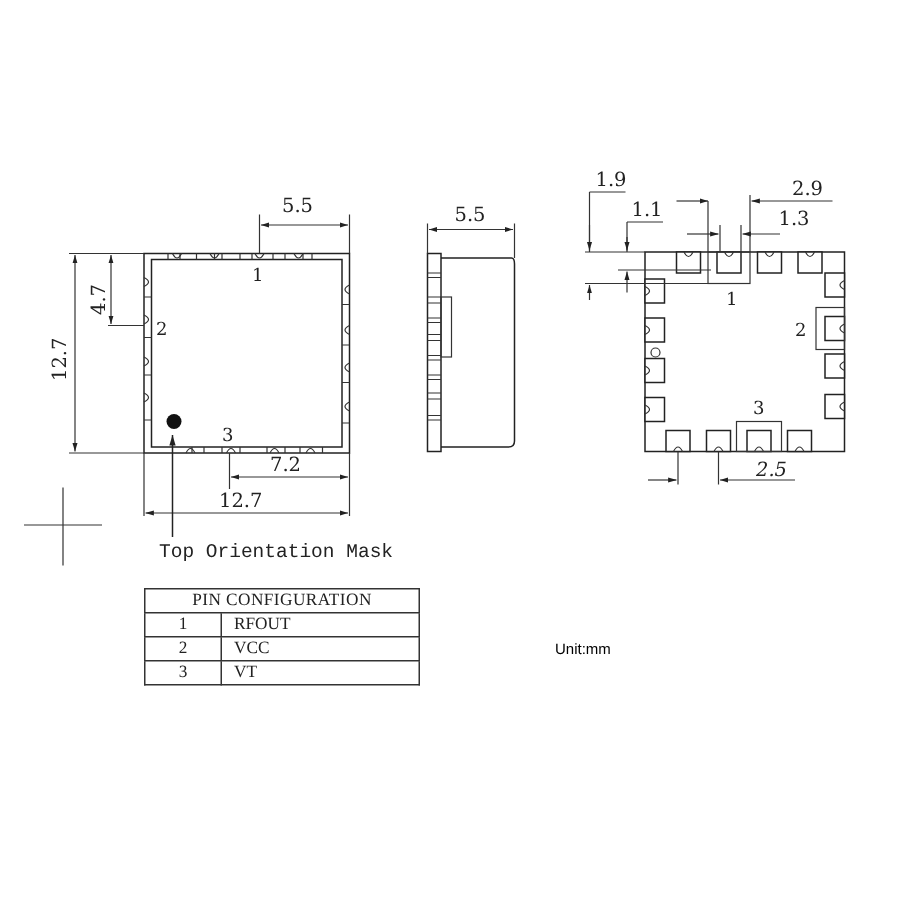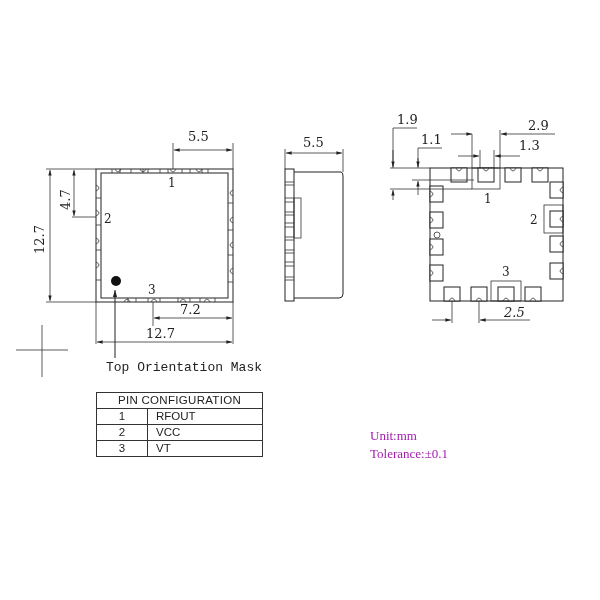--- a/index.html
+++ b/index.html
@@ -3,27 +3,27 @@
 <meta charset="utf-8">
 <style>
   html,body{margin:0;padding:0;background:#fff;}
   #canvas{position:relative;width:600px;height:600px;background:#fff;overflow:hidden;}
   svg{position:absolute;left:0;top:0;}
   .t{font-family:"DejaVu Serif","Liberation Serif",serif;fill:#222;}
   .mono{font-family:"Liberation Mono","DejaVu Sans Mono",monospace;fill:#222;}
   .ln{stroke:#222;stroke-width:1;fill:none;}
   .thin{stroke:#333;stroke-width:0.8;fill:none;}
   .pad{stroke:#222;stroke-width:1;fill:#fff;}
-  table#pins{position:absolute;left:96px;top:392px;width:167px;border-collapse:collapse;
-    font-family:Liberation Sans, sans-serif;font-size:11.5px;color:#222;}
+  table#pins{position:absolute;left:96px;top:392px;width:184px;border-collapse:collapse;
+    font-family:Liberation Serif, serif;font-size:11.5px;color:#222;}
   #pins td{border:1px solid #333;padding:0;height:15px;line-height:15px;}
   #pins td.c1{width:50px;text-align:center;}
   #pins td.c2{padding-left:8px;}
   #pins td.hdr{text-align:center;letter-spacing:0.3px;}
-  .note{position:absolute;font-family:Liberation Serif, serif;font-size:13px;color:#a21caf;}
+  .note{position:absolute;font-family:Liberation Sans, sans-serif;font-size:10px;color:#000000;}
 </style>
 </head>
 <body>
 
 <div id="canvas">
 <svg width="600" height="600" viewBox="0 0 600 600">
   <defs>
     <marker id="ar" viewBox="0 0 10 10" refX="10" refY="5" markerWidth="7" markerHeight="7" orient="auto-start-reverse">
       <path d="M0,2 L10,5 L0,8 z" fill="#222"></path>
     </marker>
@@ -170,14 +170,13 @@
           <td class="c2">VCC</td>
         </tr>
   <tr>
           <td class="c1">3</td>
           <td class="c2">VT</td>
         </tr>
 </tbody>
     </table>
 
 <div class="note" style="left:370px;top:428px;">Unit:mm</div>
-<div class="note" style="left:370px;top:446px;">Tolerance:±0.1</div>
 </div>
 
 </body></html>

